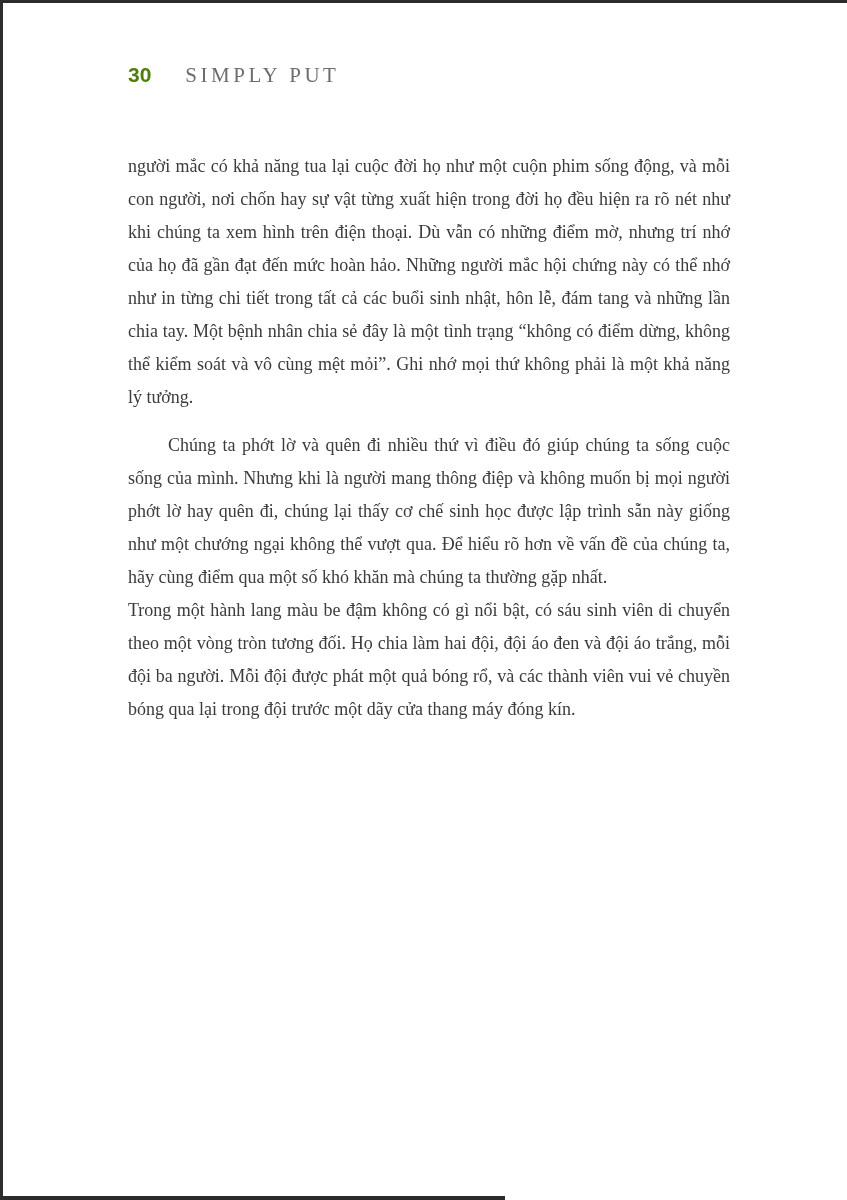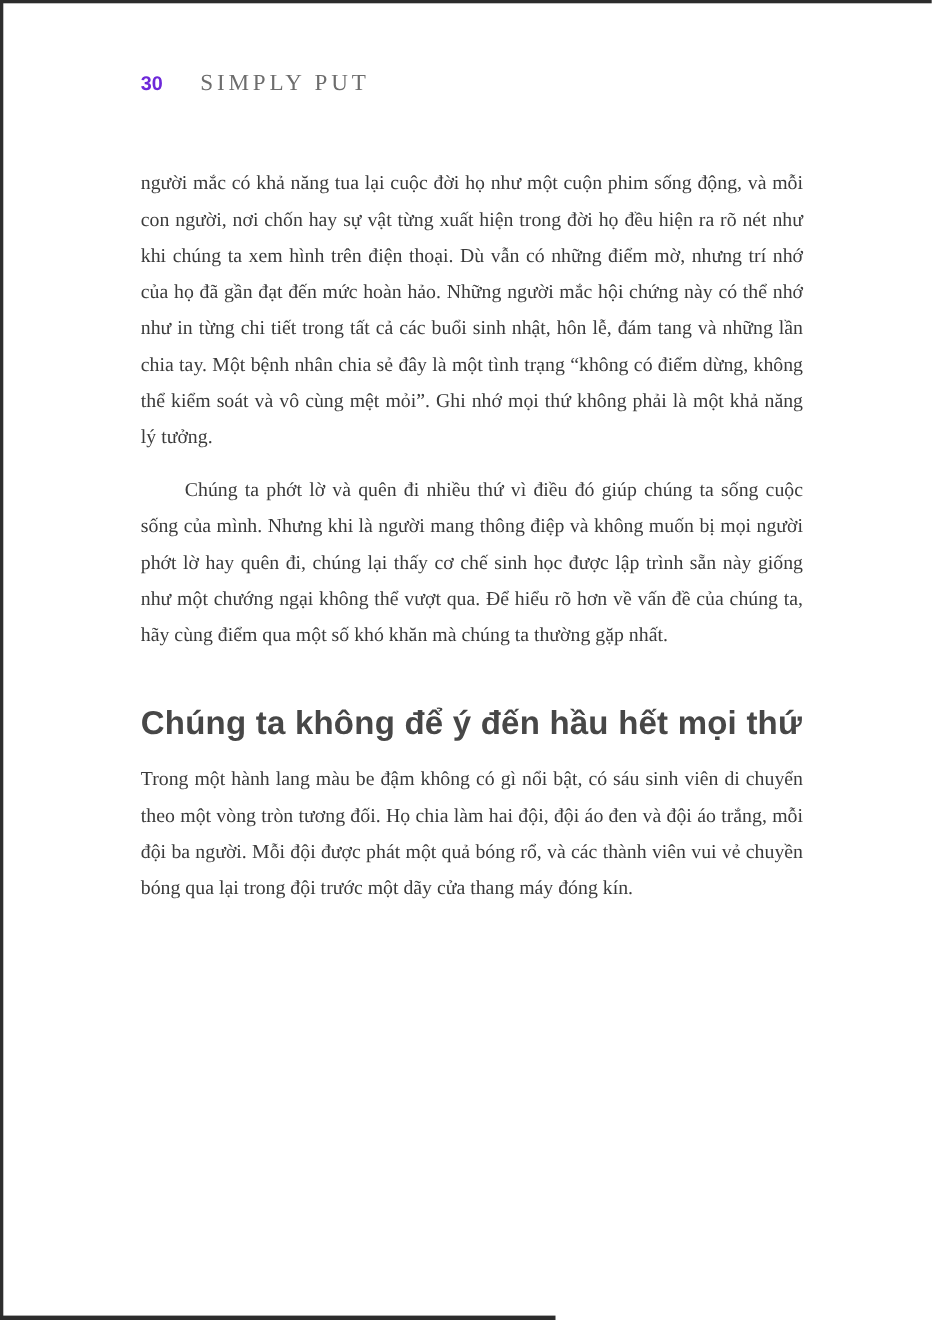--- a/index.html
+++ b/index.html
@@ -35,22 +35,22 @@
   header.running-head {
     position: absolute;
     top: 63px; left: 128px;
     display: flex;
     align-items: baseline;
     gap: 34px;
   }
   .page-num {
     font-family: "Liberation Sans", sans-serif;
     font-weight: 700;
-    font-size: 18px;
-    color: #6d28d9;
+    font-size: 21px;
+    color: #4d7c0f;
   }
   .running-title {
     font-family: "Liberation Serif", serif;
     font-size: 21px;
     letter-spacing: 3.5px;
     color: #6d6d6d;
   }
   main.body-col {
     position: absolute;
     top: 150px;
@@ -91,17 +91,16 @@
   <div class="edge-bottom"></div>
 
   <header class="running-head">
     <span class="page-num">30</span>
     <span class="running-title">SIMPLY PUT</span>
   </header>
 
   <main class="body-col">
     <p class="para">người mắc có khả năng tua lại cuộc đời họ như một cuộn phim sống động, và mỗi con người, nơi chốn hay sự vật từng xuất hiện trong đời họ đều hiện ra rõ nét như khi chúng ta xem hình trên điện thoại. Dù vẫn có những điểm mờ, nhưng trí nhớ của họ đã gần đạt đến mức hoàn hảo. Những người mắc hội chứng này có thể nhớ như in từng chi tiết trong tất cả các buổi sinh nhật, hôn lễ, đám tang và những lần chia tay. Một bệnh nhân chia sẻ đây là một tình trạng “không có điểm dừng, không thể kiểm soát và vô cùng mệt mỏi”. Ghi nhớ mọi thứ không phải là một khả năng lý tưởng.</p>
     <p class="para indent">Chúng ta phớt lờ và quên đi nhiều thứ vì điều đó giúp chúng ta sống cuộc sống của mình. Nhưng khi là người mang thông điệp và không muốn bị mọi người phớt lờ hay quên đi, chúng lại thấy cơ chế sinh học được lập trình sẵn này giống như một chướng ngại không thể vượt qua. Để hiểu rõ hơn về vấn đề của chúng ta, hãy cùng điểm qua một số khó khăn mà chúng ta thường gặp nhất.</p>
-    <h2 class="section-heading">Chúng ta không để ý đến hầu hết mọi thứ</h2>
     <p class="para">Trong một hành lang màu be đậm không có gì nổi bật, có sáu sinh viên di chuyển theo một vòng tròn tương đối. Họ chia làm hai đội, đội áo đen và đội áo trắng, mỗi đội ba người. Mỗi đội được phát một quả bóng rổ, và các thành viên vui vẻ chuyền bóng qua lại trong đội trước một dãy cửa thang máy đóng kín.</p>
   </main>
 
 </div>
 
 </body></html>

